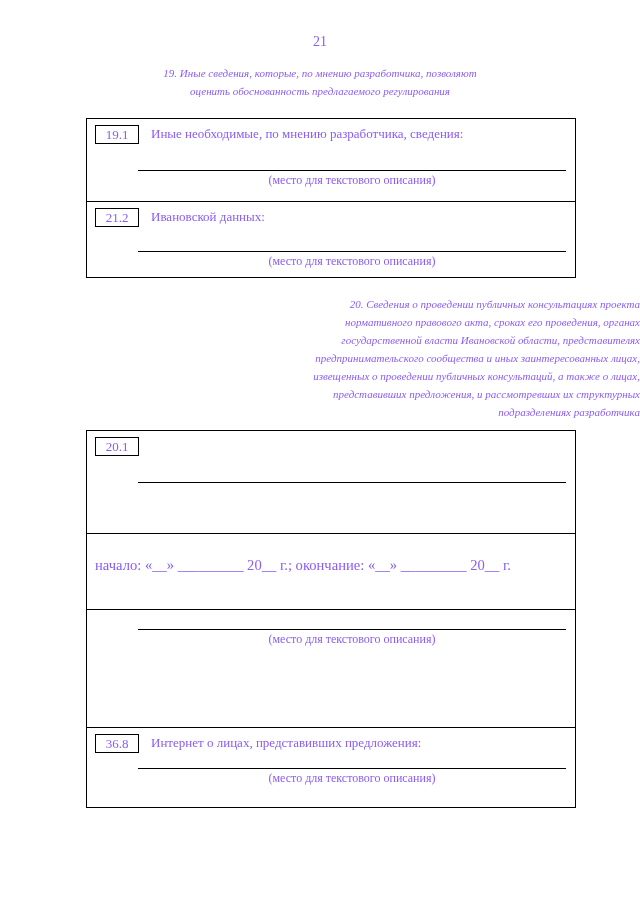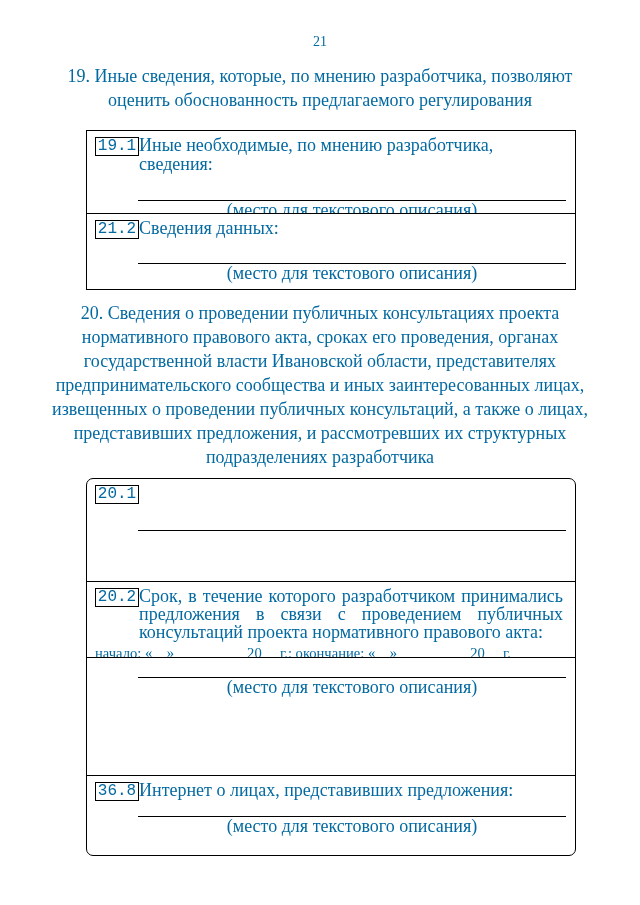--- a/index.html
+++ b/index.html
@@ -1,82 +1,81 @@
 <!DOCTYPE html>
 <html><head>
 <meta charset="utf-8">
 <style>
   * { margin:0; padding:0; box-sizing:border-box; }
   html,body { background:#ffffff; }
   .page {
     width:640px; height:905px;
-    background:#ffffff; color:#0369a1;
+    background:#ffffff; color:#8b5cf6;
     font-family:"Liberation Serif","DejaVu Serif",serif;
     overflow:hidden; position:relative;
   }
   .page-number {
     padding-top:33px;
     text-align:center;
     font-size:14px; line-height:17px;
   }
   .heading {
     text-align:center;
     white-space:pre-line;
-    font-size:18px; line-height:24px;
+    font-size:11px; line-height:18px;font-style:italic;
   }
   .h19 { margin-top:14px; }
-  .h20 { margin-top:11px; }
+  .h20 { margin-top:17px;text-align:right; }
 
   .form-table {
     margin-left:86px; margin-top:18px;
     width:490px;
     border:1.5px solid #000;
   }
-  .ft20 { margin-top:9px;border-radius:7px; }
+  .ft20 { margin-top:9px; }
 
   .frow {
     padding:5px 8px 0 8px;
     border-bottom:1.5px solid #000;
     overflow:hidden;
   }
   .frow:last-child { border-bottom:none; }
 
   .frow-main { display:flex; align-items:flex-start; }
   .num-box {
     flex:none;
     border:1.4px solid #000;
     width:44px; height:19px;
     margin-top:1px;
     text-align:center;
-    font-size:16px; line-height:17px;
+    font-size:13px; line-height:17px;
     background:#fff;
-    font-family:Liberation Mono, monospace;
   }
   .row-text {
-    margin-left:0;
-    font-size:18px; line-height:19px;
+    margin-left:12px;
+    font-size:13px; line-height:19px;
     white-space:pre-line;
   }
   .row-text.justify {
     white-space:normal;
     text-align:justify;
     width:424px;
   }
 
   .fill { margin-left:43px; width:428px; }
   .fill-line { height:0; border-bottom:1px solid #000; }
   .fill-caption {
     text-align:center;
-    font-size:18px; line-height:16px;
+    font-size:12px; line-height:16px;
     padding-top:1px;
   }
 
   .dates-line {
     font-size:14.6px; line-height:18px;
-    margin-top:3px;
+    margin-top:17px;
     white-space:nowrap;
   }
 
   
   .r191 { height:83px; }  .r191 .fill { margin-top:26px; }
   .r192 { height:75px; }  .r192 .fill { margin-top:24px; }
   .r201 { height:103px; } .r201 .fill { margin-top:26px; }
   .r202 { height:76px; }  .r202 .row-text { line-height:18px; }
   .r203 { height:118px; } .r203 .fill { margin-top:14px; }
   .r204 { height:79px; }  .r204 .fill { margin-top:15px; }
@@ -100,21 +99,21 @@
       </div>
       <div class="fill">
         <div class="fill-line"></div>
         <div class="fill-caption">(место для текстового описания)</div>
       </div>
     </div>
 
     <div class="frow r192">
       <div class="frow-main">
         <div class="num-box">21.2</div>
-        <div class="row-text">Сведения данных:</div>
+        <div class="row-text">Ивановской данных:</div>
       </div>
       <div class="fill">
         <div class="fill-line"></div>
         <div class="fill-caption">(место для текстового описания)</div>
       </div>
     </div>
 
   </div>
 
   <div class="heading h20">20. Сведения о проведении публичных консультациях проекта
@@ -130,24 +129,20 @@
     <div class="frow r201">
       <div class="frow-main">
         <div class="num-box">20.1</div>
       </div>
       <div class="fill">
         <div class="fill-line"></div>
       </div>
     </div>
 
     <div class="frow r202">
-      <div class="frow-main">
-        <div class="num-box">20.2</div>
-        <div class="row-text justify">Срок, в течение которого разработчиком принимались предложения в связи с проведением публичных консультаций проекта нормативного правового акта:</div>
-      </div>
       <div class="dates-line">начало: «__» _________ 20__ г.; окончание: «__» _________ 20__ г.</div>
     </div>
 
     <div class="frow r203">
       <div class="fill">
         <div class="fill-line"></div>
         <div class="fill-caption">(место для текстового описания)</div>
       </div>
     </div>
 

